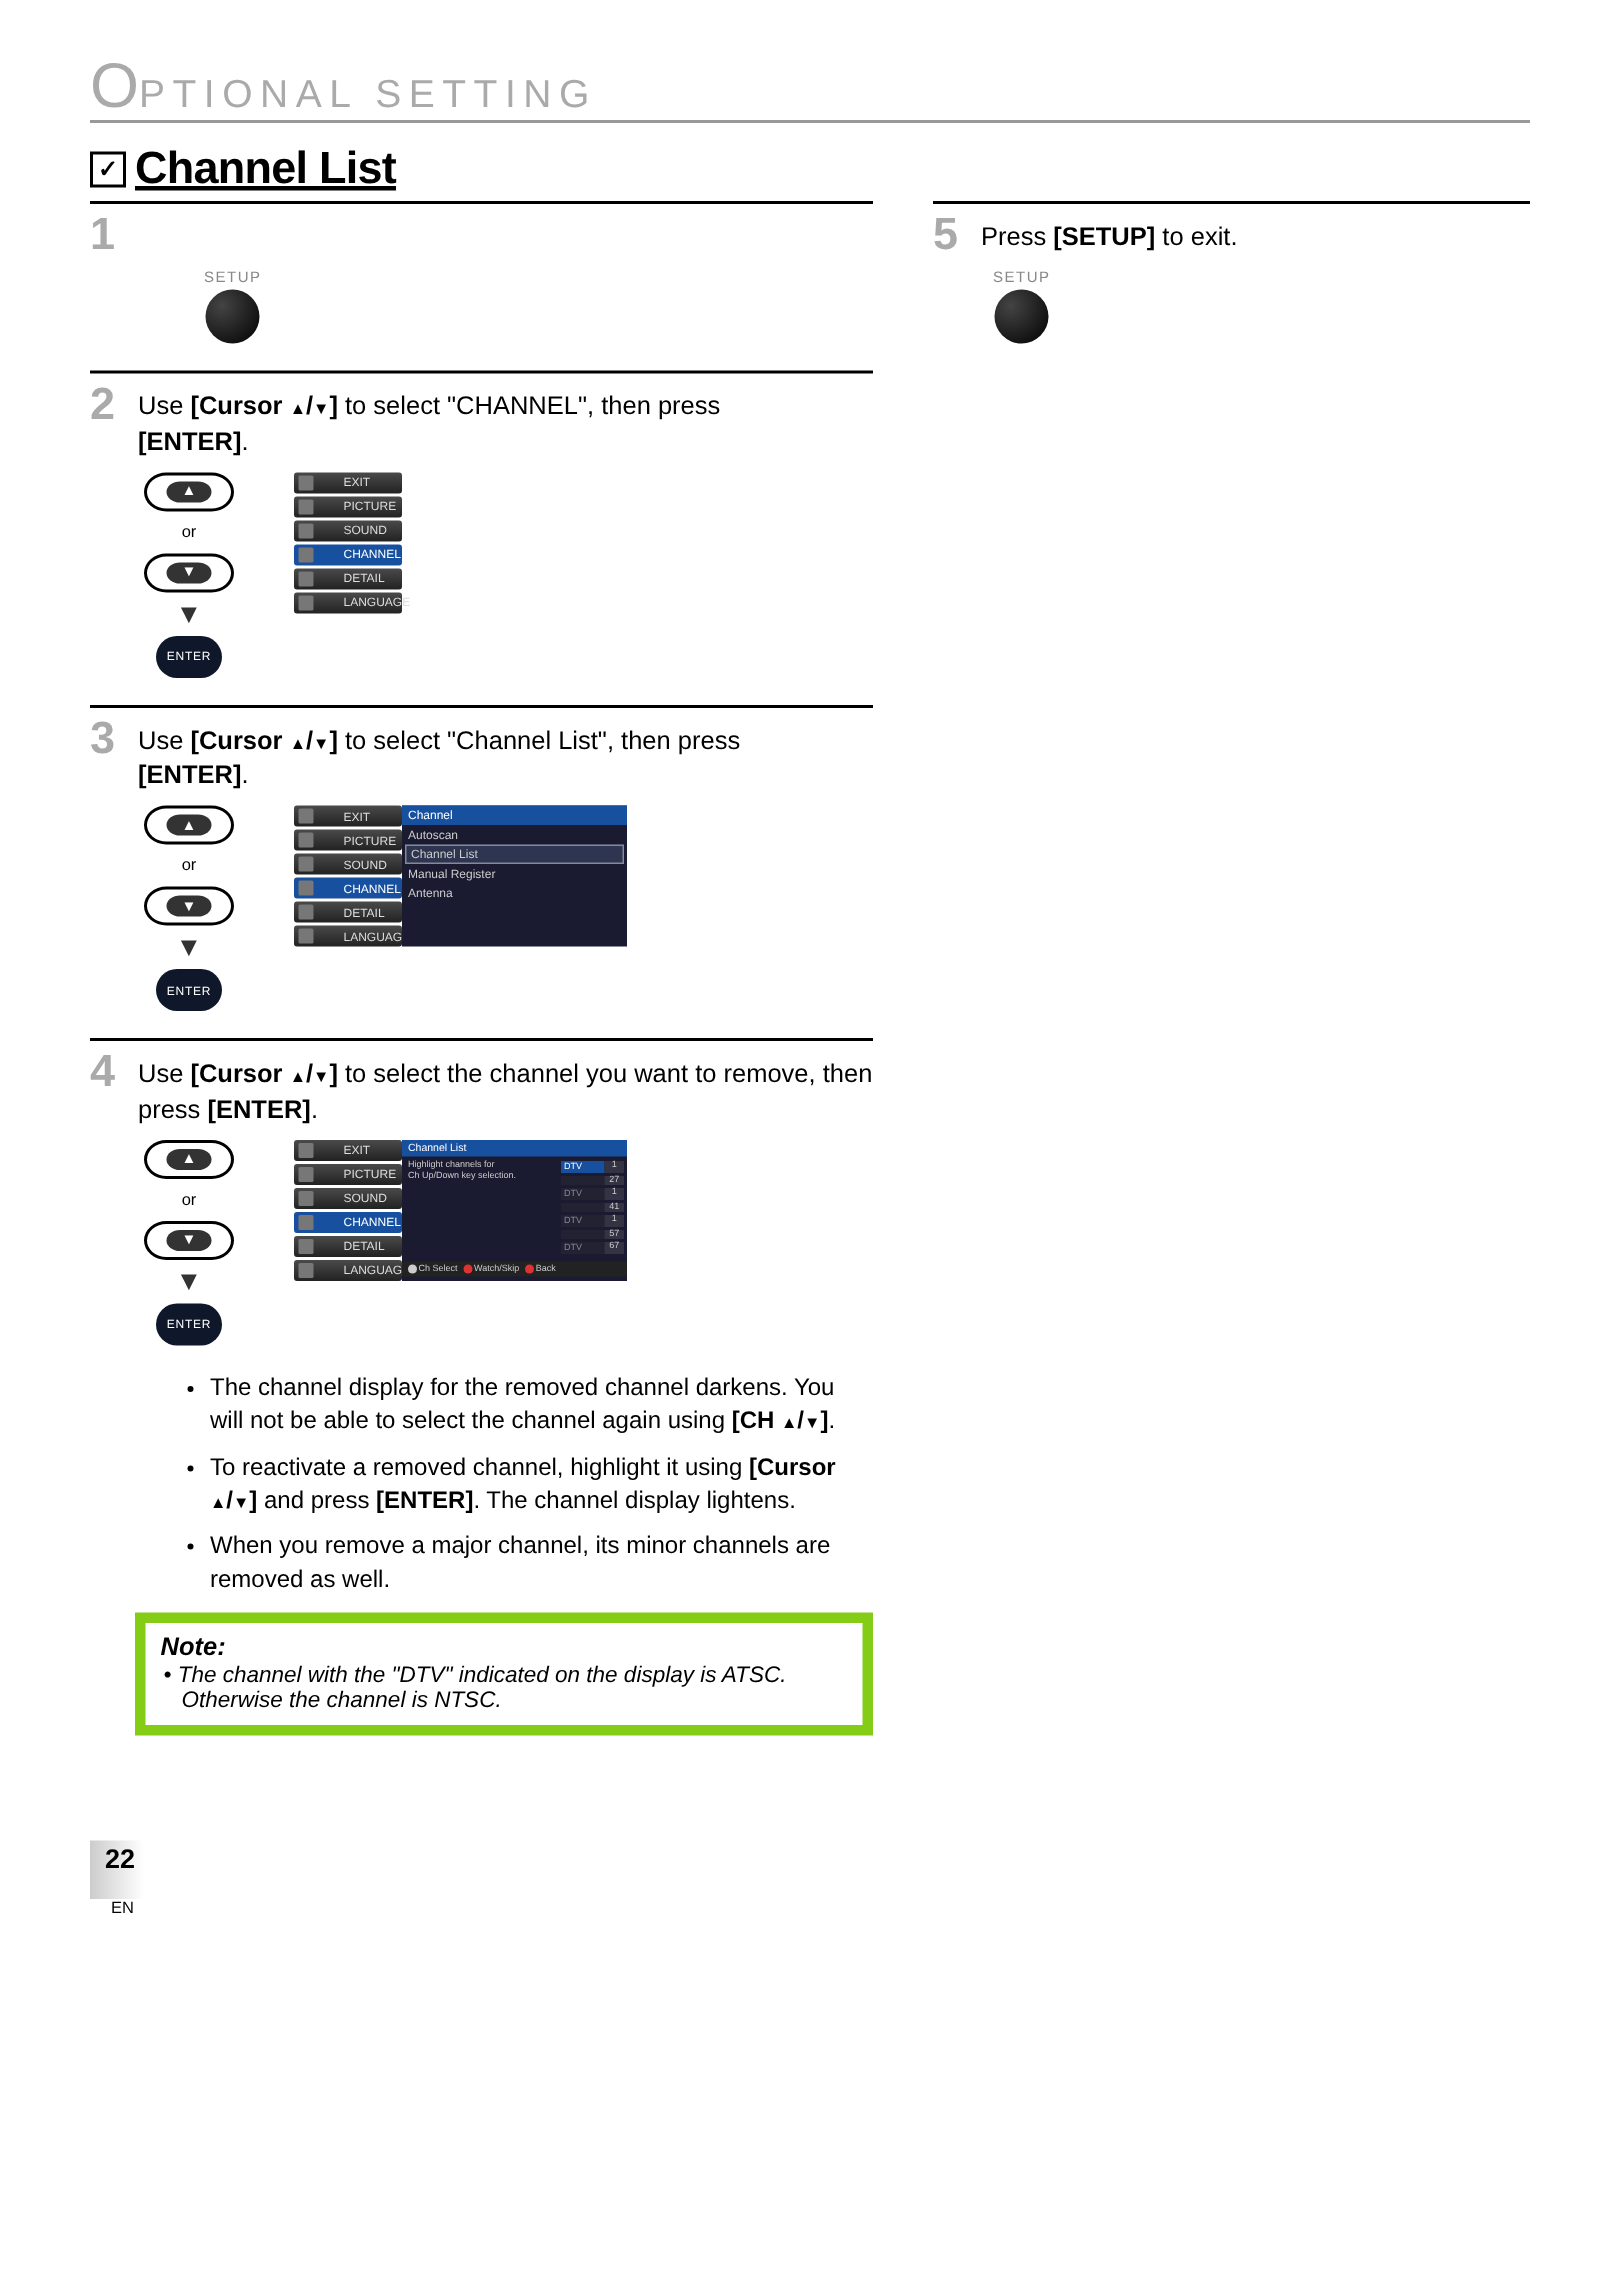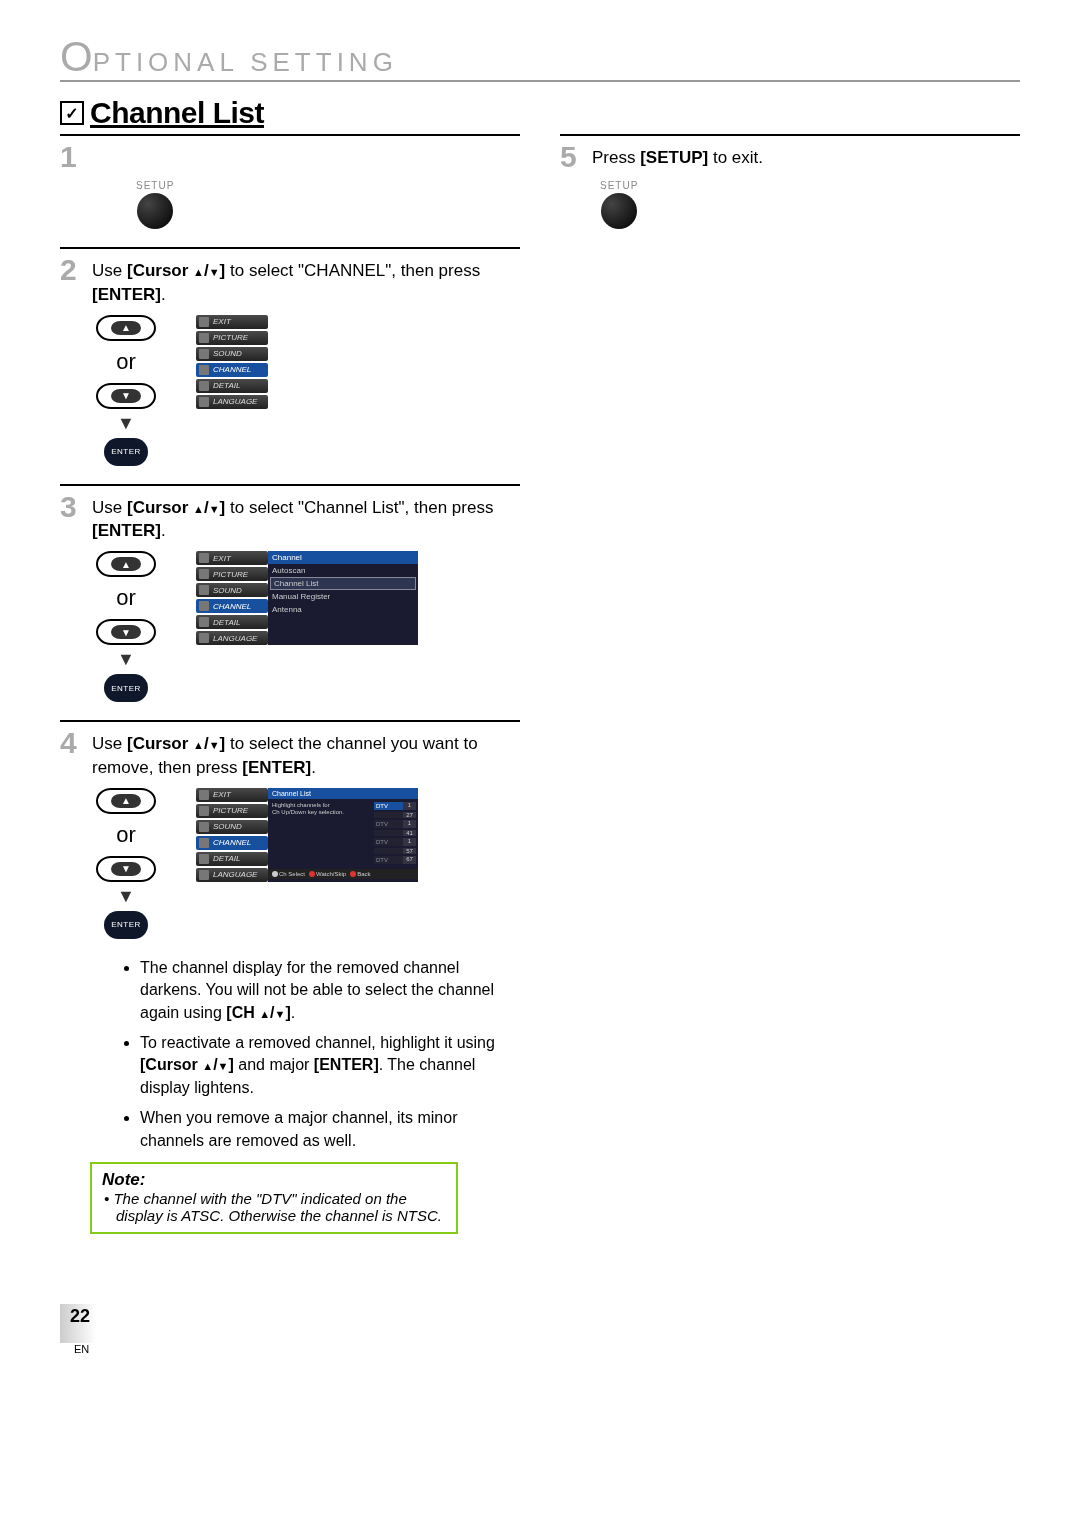--- a/index.html
+++ b/index.html
@@ -124,21 +124,21 @@
     height: 14px;
     background: #333;
     border-radius: 30% / 50%;
     display: flex;
     align-items: center;
     justify-content: center;
     color: #fff;
     font-size: 10px;
   }
   .or-label {
-    font-size: 22px;
+    font-size: 11px;
     margin: 4px 0;
   }
   .arrow-down {
     font-size: 18px;
     color: #333;
   }
   .enter-btn {
     width: 44px;
     height: 28px;
     background: #0f172a;
@@ -176,23 +176,22 @@
     flex-direction: column;
     gap: 2px;
     font-size: 8px;
   }
   .osd-item {
     background: linear-gradient(#4a4a4a, #222);
     color: #ddd;
     padding: 2px 3px;
     display: flex;
     align-items: center;
-    gap: 4px;
+    gap: 20px;
     border-radius: 2px;
-    font-style: italic;
   }
   .osd-item.active {
     background: #1850a0;
     color: #fff;
   }
   .osd-icon {
     width: 10px;
     height: 10px;
     background: #777;
     border-radius: 1px;
@@ -279,22 +278,22 @@
   .cl-footer span { display: flex; align-items: center; gap: 1px; }
   .dot { width: 6px; height: 6px; border-radius: 50%; display: inline-block; }
   .bullets {
     margin: 10px 0 10px 40px;
     font-size: 16px;
     line-height: 1.4;
     max-width: 420px;
   }
   .bullets li { margin-bottom: 8px; }
   .note-box {
-    border: 2px solid #84cc16;
-    width: 368px;
+    border: 7px solid #84cc16;
+    width: 492px;
     margin-left: 30px;
     padding: 6px 10px 8px 10px;
     box-sizing: border-box;
   }
   .note-title {
     font-style: italic;
     font-weight: bold;
     font-size: 17px;
   }
   .note-body {
@@ -552,21 +551,21 @@
             </div>
           </div>
         </div>
       </div>
 
       <ul class="bullets">
         <li>
           <span>The channel display for the removed channel darkens. You will not be able to select the channel again using </span><b><span>[CH </span><span class="tri-up"></span>/<span class="tri-down"></span>]</b><span>.</span>
         </li>
         <li>
-          <span>To reactivate a removed channel, highlight it using </span><b><span>[Cursor </span><span class="tri-up"></span>/<span class="tri-down"></span>]</b><span> and major </span><b>[ENTER]</b><span>. The channel display lightens.</span>
+          <span>To reactivate a removed channel, highlight it using </span><b><span>[Cursor </span><span class="tri-up"></span>/<span class="tri-down"></span>]</b><span> and press </span><b>[ENTER]</b><span>. The channel display lightens.</span>
         </li>
         <li>When you remove a major channel, its minor channels are removed as well.</li>
       </ul>
 
       <div class="note-box">
         <div class="note-title">Note:</div>
         <div class="note-body">The channel with the "DTV" indicated on the display is ATSC. Otherwise the channel is NTSC.</div>
       </div>
 
     </div>

